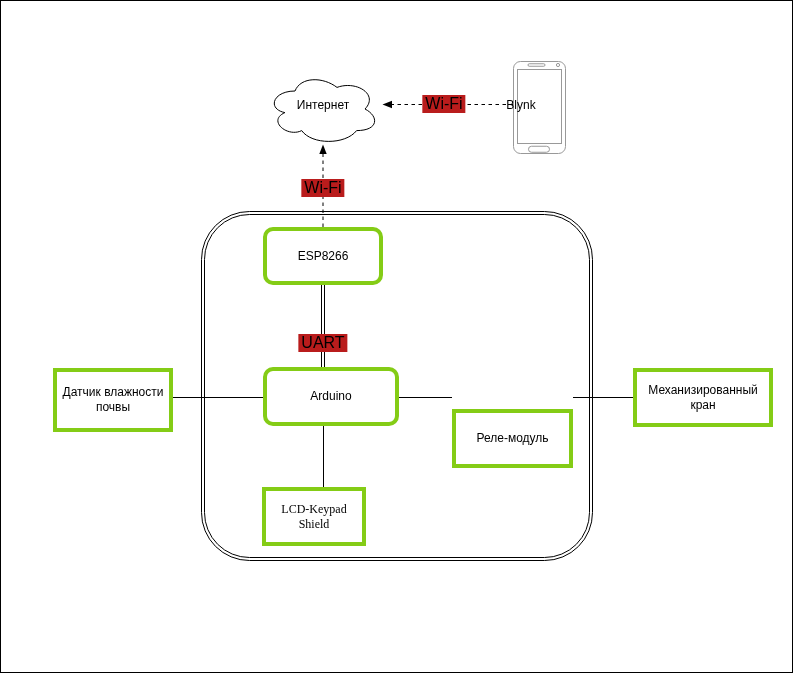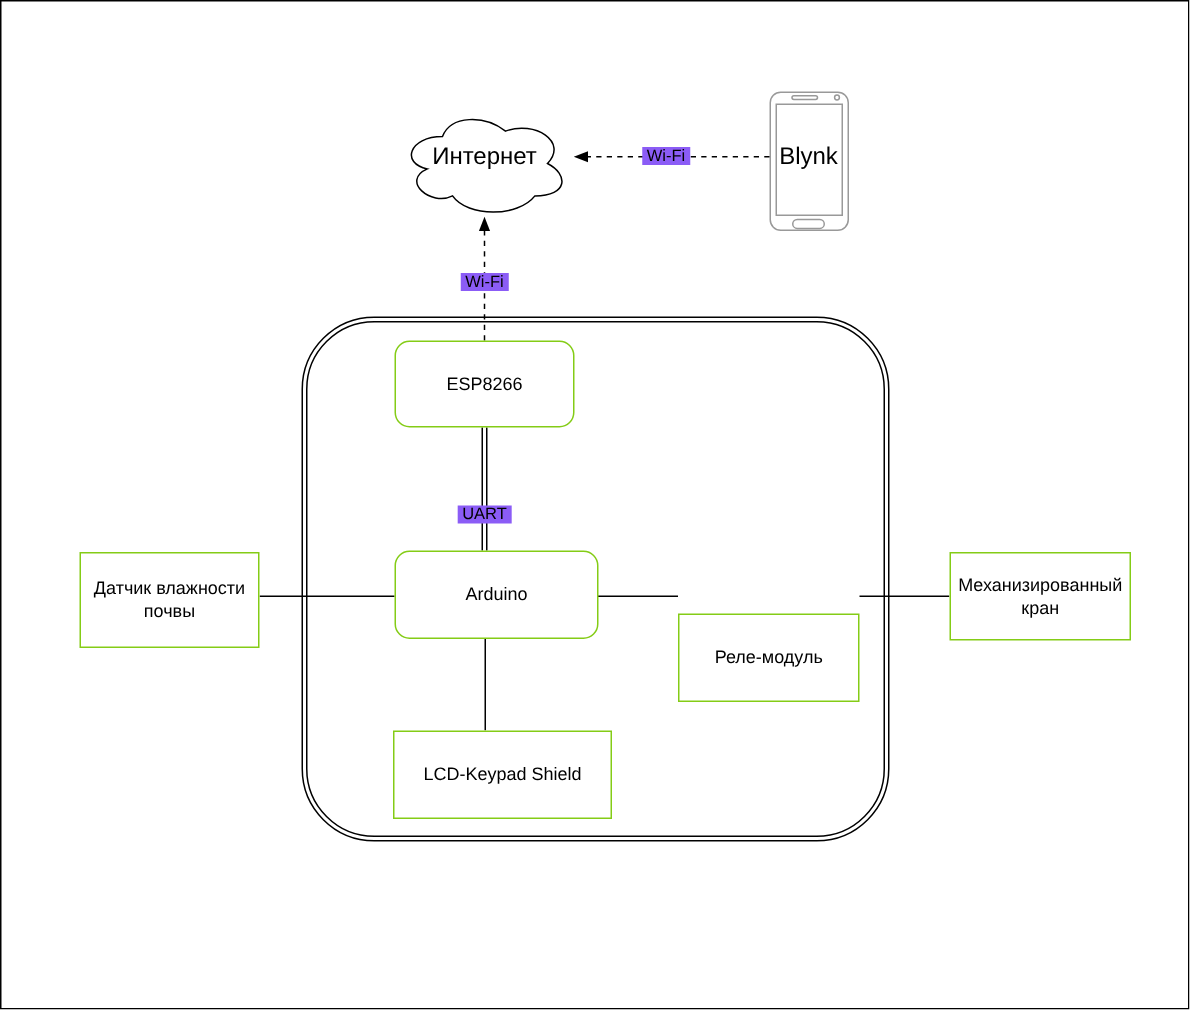--- a/index.html
+++ b/index.html
@@ -5,30 +5,30 @@
   html,body { margin:0; padding:0; background:#fff; }
   .canvas {
     position:relative; width:793px; height:673px; background:#ffffff;
     border:1.5px solid #000; box-sizing:border-box;
     font-family:"Liberation Sans", sans-serif; color:#000;
     overflow:hidden;
   }
   svg.layer { position:absolute; left:0; top:0; width:793px; height:673px; }
   .node {
     position:absolute; box-sizing:border-box; background:#fff;
-    border:1px solid #84cc16; display:flex; align-items:center; justify-content:center;
+    border:4px solid #84cc16; display:flex; align-items:center; justify-content:center;
     text-align:center; font-size:12px; line-height:1.25; z-index:2; padding:12px 1px;
   }
   .rounded { border-radius:10px; }
   .line-label {
-    position:absolute; transform:translate(-50%,-50%); background:#8b5cf6;
-    padding:0 3px; font-size:11px; white-space:nowrap; z-index:3;
+    position:absolute; transform:translate(-50%,-50%); background:#b91c1c;
+    padding:0 3px; font-size:16px; white-space:nowrap; z-index:3;
   }
   .float-label {
-    position:absolute; transform:translate(-50%,-50%); font-size:16px;
+    position:absolute; transform:translate(-50%,-50%); font-size:12px;
     white-space:nowrap; z-index:3;
   }
 </style>
 </head>
 <body>
 
 <div class="canvas">
 
   <svg class="layer" viewBox="0 0 793 673">
 
@@ -77,31 +77,31 @@
   </div>
 
   <div class="node rounded" style="left:262px; top:366px; width:136px; height:59px;">
     <span>Arduino</span>
   </div>
 
   <div class="node" style="left:451px; top:367px; width:121px; height:59px;margin-top:41px;">
     <span>Реле-модуль</span>
   </div>
 
-  <div class="node" style="left:632px; top:367px; width:121px; height:59px;">
+  <div class="node" style="left:632px; top:367px; width:140px; height:59px;">
     <span>Механизированный кран</span>
   </div>
 
-  <div class="node" style="left:261px; top:486px; width:146px; height:59px;">
+  <div class="node" style="left:261px; top:486px; width:104px; height:59px;font-family:Liberation Serif, serif;">
     <span>LCD-Keypad Shield</span>
   </div>
 
   <span class="float-label" style="left:322px; top:104px;">Интернет</span>
 
-  <span class="float-label" style="left:538px; top:104px;">Blynk</span>
+  <span class="float-label" style="left:520px; top:104px;">Blynk</span>
 
   <span class="line-label" style="left:443px; top:103px;">Wi-Fi</span>
 
   <span class="line-label" style="left:322px; top:187px;">Wi-Fi</span>
 
   <span class="line-label" style="left:322px; top:342px;">UART</span>
 
 </div>
 
 </body></html>

